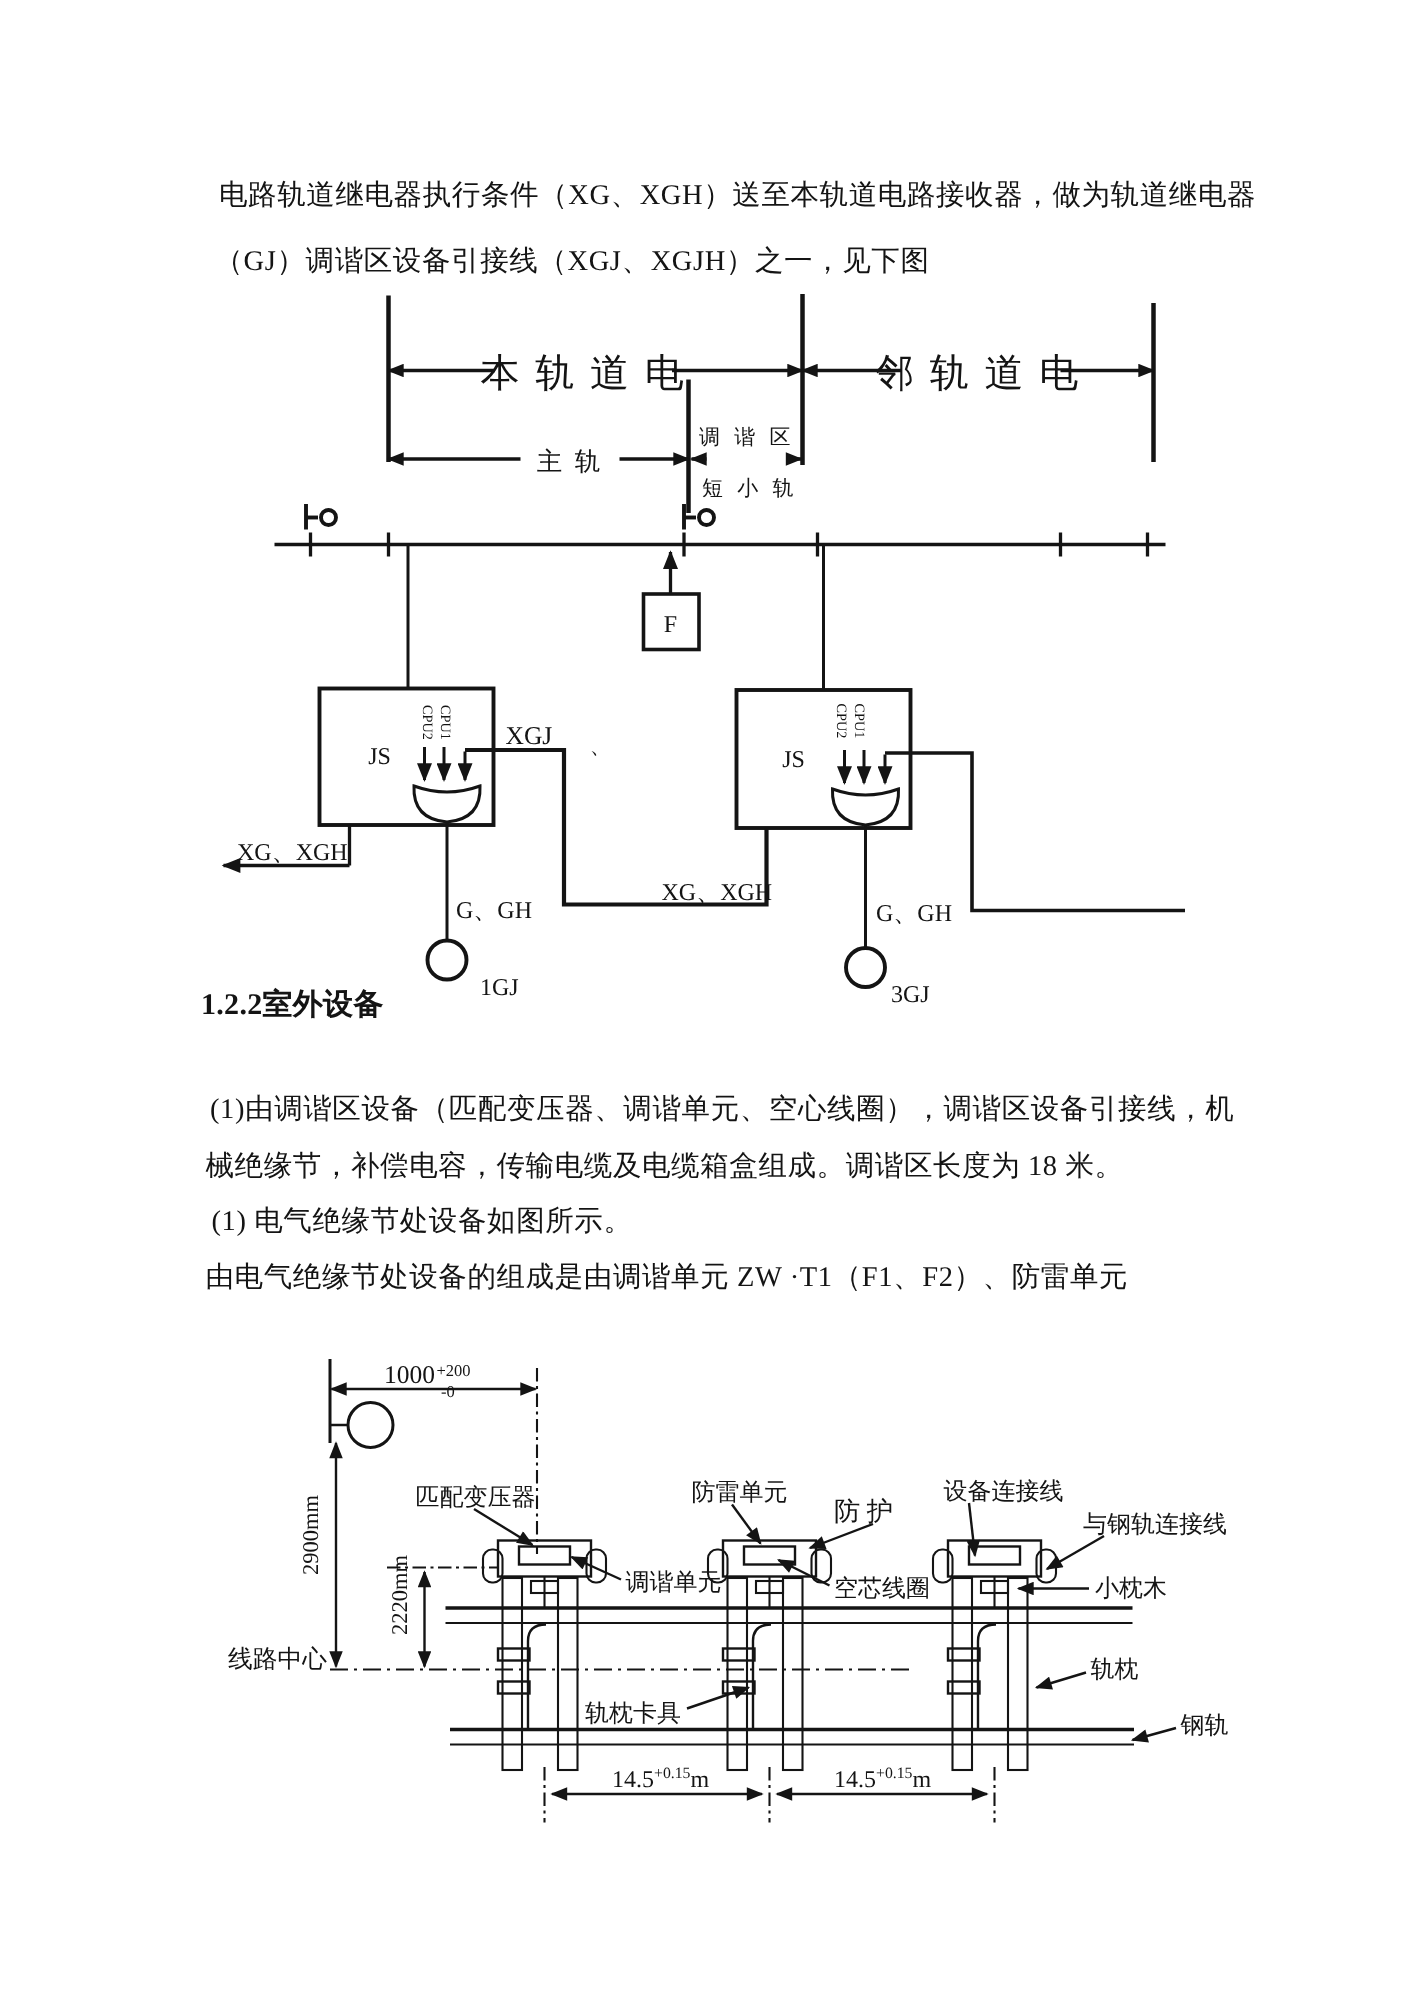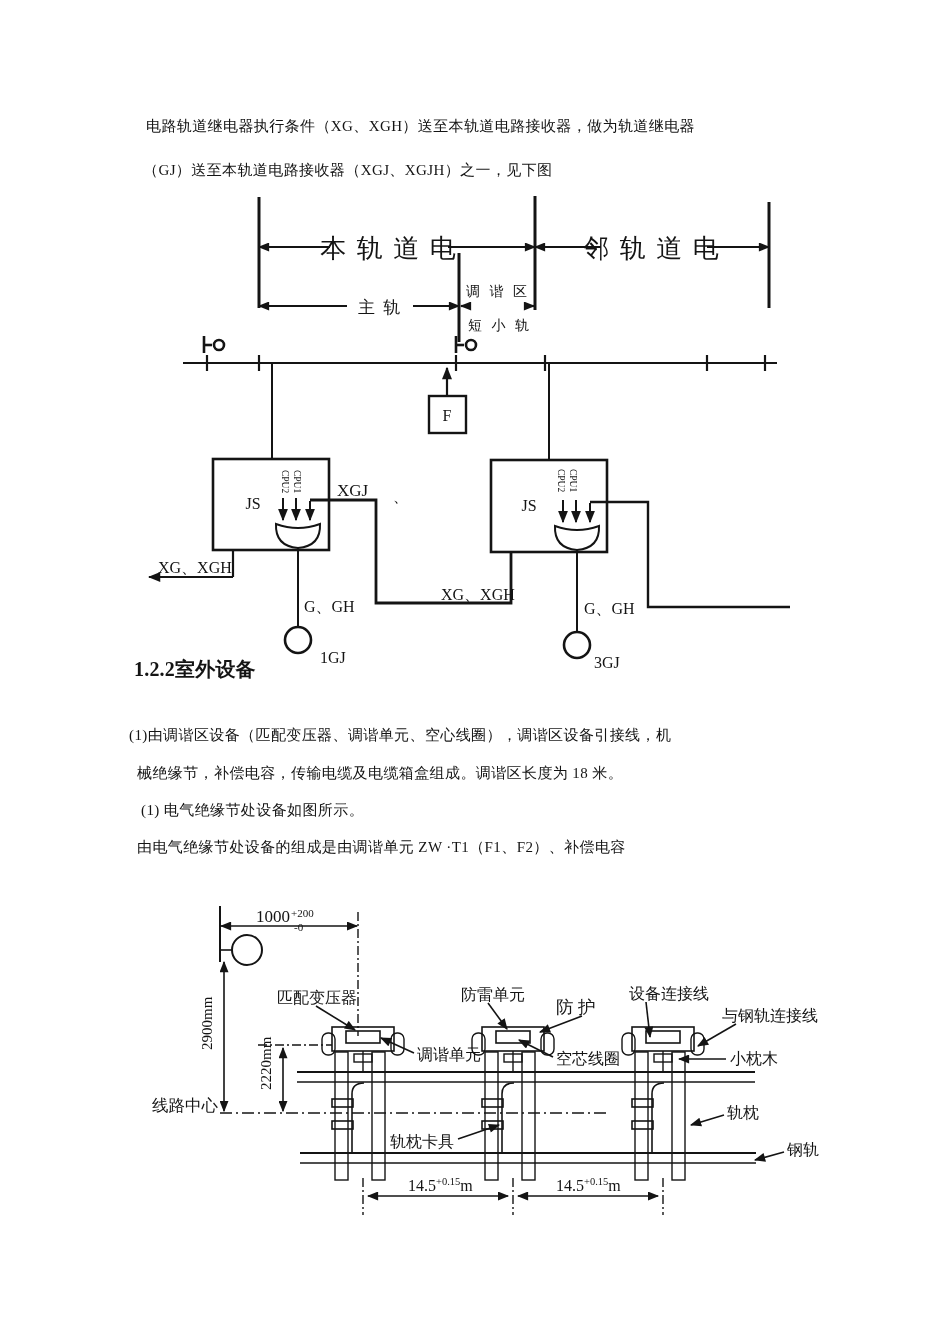--- a/index.html
+++ b/index.html
@@ -1,37 +1,37 @@
 <!DOCTYPE html>
 <html><head>
 <meta charset="utf-8">
 <style>
   html,body{margin:0;padding:0}
   body{
     width:950px;height:1344px;position:relative;overflow:hidden;
     background:#ffffff;color:#111;
     font-family:"Liberation Serif","DejaVu Serif",serif;
   }
-  .tline{position:absolute;white-space:pre;font-size:15px;letter-spacing:.4px;color:#141414}
+  .tline{position:absolute;white-space:pre;font-size:19px;letter-spacing:.4px;color:#141414}
   .heading{font-weight:bold;font-size:20px;letter-spacing:.2px}
   svg{position:absolute;left:0}
   svg text{font-family:"Liberation Serif","DejaVu Serif",serif;fill:#141414}
   .ink{stroke:#141414;fill:none}
 </style>
 </head>
 <body>
 
 <div class="tline" style="left:146px;top:117px">电路轨道继电器执行条件（XG、XGH）送至本轨道电路接收器，做为轨道继电器</div>
-<div class="tline" style="left:143px;top:161px">（GJ）送至本轨道电路接收器（XGJ、XGJH）之一，见下图</div>
+<div class="tline" style="left:143px;top:161px">（GJ）调谐区设备引接线（XGJ、XGJH）之一，见下图</div>
 
 <div class="tline heading" style="left:134px;top:656px">1.2.2室外设备</div>
-<div class="tline" style="left:129px;top:726px">(1)由调谐区设备（匹配变压器、调谐单元、空心线圈），调谐区设备引接线，机</div>
+<div class="tline" style="left:140px;top:726px">(1)由调谐区设备（匹配变压器、调谐单元、空心线圈），调谐区设备引接线，机</div>
 <div class="tline" style="left:137px;top:764px">械绝缘节，补偿电容，传输电缆及电缆箱盒组成。调谐区长度为 18 米。</div>
 <div class="tline" style="left:141px;top:801px">(1) 电气绝缘节处设备如图所示。</div>
-<div class="tline" style="left:137px;top:838px">由电气绝缘节处设备的组成是由调谐单元 ZW ·T1（F1、F2）、补偿电容</div>
+<div class="tline" style="left:137px;top:838px">由电气绝缘节处设备的组成是由调谐单元 ZW ·T1（F1、F2）、防雷单元</div>
 
 <svg style="top:185px" width="950" height="170" viewBox="0 0 950 170">
   <defs>
     <marker id="ah1" viewBox="0 0 10 8" refX="9" refY="4" markerWidth="13" markerHeight="9" markerUnits="userSpaceOnUse" orient="auto-start-reverse">
       <path d="M0,0 L10,4 L0,8 Z" fill="#141414"></path>
     </marker>
   </defs>
   <g class="ink" stroke-width="3">
     <line x1="259" y1="12" x2="259" y2="123"></line>
     <line x1="535" y1="11" x2="535" y2="125"></line>

